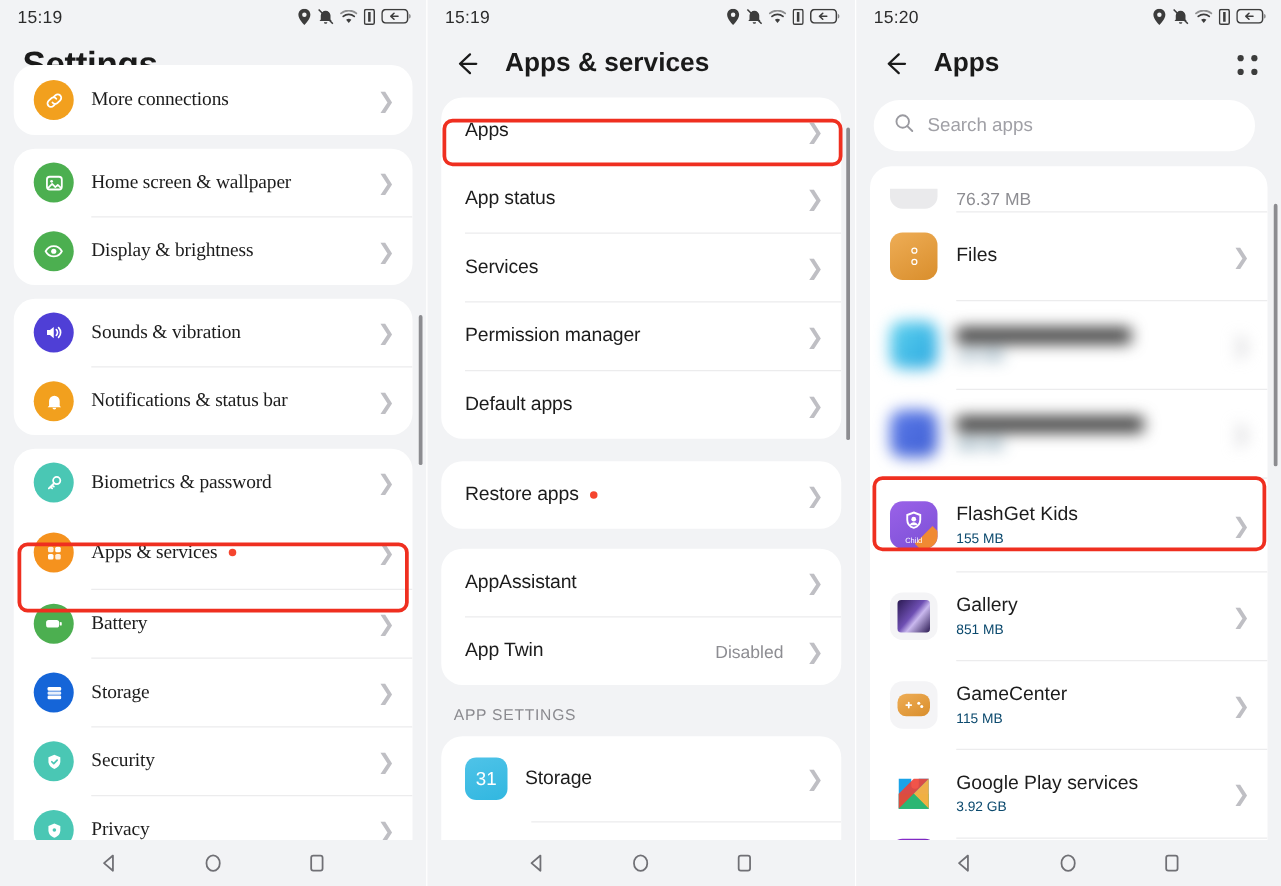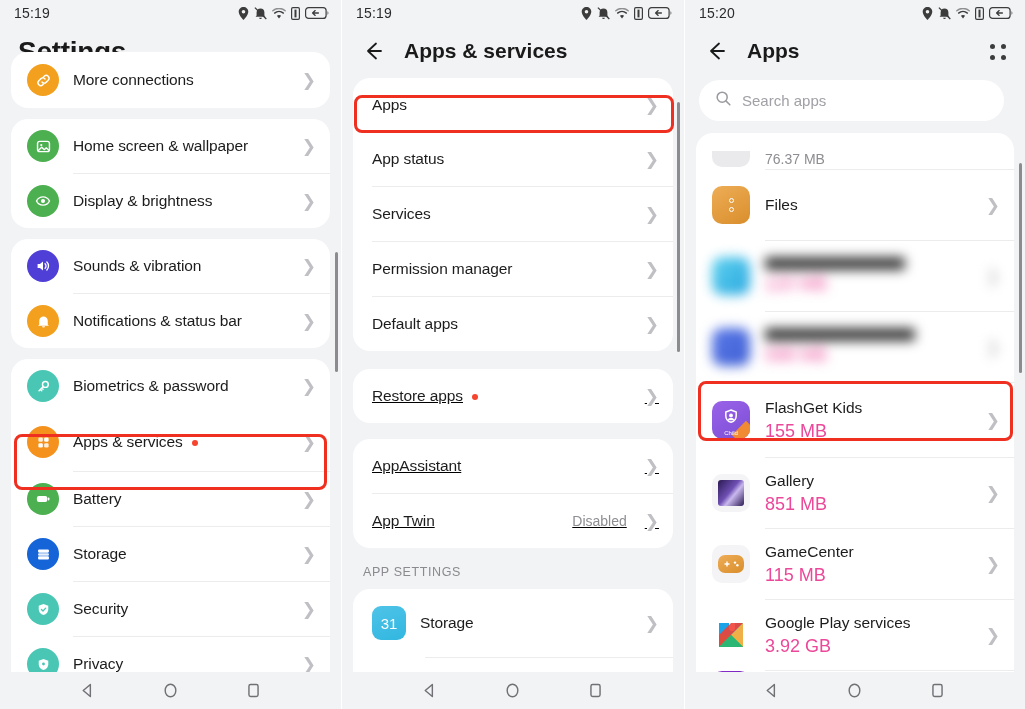--- a/index.html
+++ b/index.html
@@ -45,21 +45,21 @@
   .gridmenu {
     position: absolute; right: 16px; top: 50%; transform: translateY(-50%);
     width: 22px; height: 22px; display: grid;
     grid-template-columns: 6px 6px; grid-template-rows: 6px 6px;
     gap: 5px; align-content: center; justify-content: center; cursor: pointer;
   }
   .gridmenu i { width: 5px; height: 5px; border-radius: 50%; background: #3c3c3c; display: block; }
 
   
   .scroll { position: relative; height: calc(709px - 26px - 48px - 37px); }
-  .p1 .scroll { height: calc(709px - 26px - 54px - 37px); }
+  .p1 .scroll { height: calc(709px - 26px - 54px - 37px); font-family: Liberation Serif, serif; }
   .p3 .scroll { height: calc(709px - 26px - 52px - 48px - 37px); }
 
   .card {
     background: #ffffff; border-radius: 17px;
     margin: 0 11px 11px 11px; overflow: hidden;
   }
   .row {
     display: flex; align-items: center; gap: 14px;
     padding: 0 14px 0 16px; min-height: 54px; position: relative;
     cursor: pointer;
@@ -105,21 +105,21 @@
   .searchbox {
     background: #fff; border-radius: 23px; height: 41px;
     display: flex; align-items: center; gap: 10px; padding: 0 16px;
     cursor: text;
   }
   .searchbox .ph { font-size: 15px; color: #a0a0a6; }
 
   .approw { display: flex; align-items: center; gap: 15px; padding: 0 14px 0 16px; min-height: 70px; cursor: pointer; }
   .approw .meta { flex: 1; display: flex; flex-direction: column; gap: 4px; }
   .approw .name { font-size: 15.5px; color: #1c1c1c; }
-  .approw .size { font-size: 18px; color: #ec4899; }
+  .approw .size { font-size: 11px; color: #0c4a6e; }
   .aicon { width: 38px; height: 38px; border-radius: 10px; flex: 0 0 auto; position: relative; overflow: hidden; }
   .divider.app { margin-left: 69px; }
 
   .blurred { filter: blur(6px); }
 
   
   .ic-files { background: linear-gradient(150deg,#eead56,#d98e2c); display:flex; align-items:center; justify-content:center; }
   .ic-files .f1, .ic-files .f2 { width: 5px; height: 5px; border-radius: 50%; border: 1.4px solid #fff; }
   .ic-files .inner { display:flex; flex-direction:column; gap:4px; align-items:center; }
   .ic-flash { background: linear-gradient(150deg,#9a62e8,#7b4fd6); display:flex; align-items:center; justify-content:center; }
@@ -425,28 +425,28 @@
           <span class="label">Permission manager</span>
           <span class="chev">❯</span>
         </div>
         <div class="divider nopad" style="margin-left:19px;"></div>
         <div class="row plainrow">
           <span class="label">Default apps</span>
           <span class="chev">❯</span>
         </div>
       </div>
 
-      <div class="card" style="margin-top:18px;text-decoration:underline;">
+      <div class="card" style="margin-top:18px;">
         <div class="row plainrow">
           <span class="label"><span>Restore apps</span><i class="dot-badge"></i></span>
           <span class="chev">❯</span>
         </div>
       </div>
 
-      <div class="card" style="margin-top:16px;text-decoration:underline;">
+      <div class="card" style="margin-top:16px;">
         <div class="row plainrow">
           <span class="label">AppAssistant</span>
           <span class="chev">❯</span>
         </div>
         <div class="divider nopad" style="margin-left:19px;"></div>
         <div class="row plainrow">
           <span class="label">App Twin</span>
           <span class="value">Disabled</span>
           <span class="chev">❯</span>
         </div>

